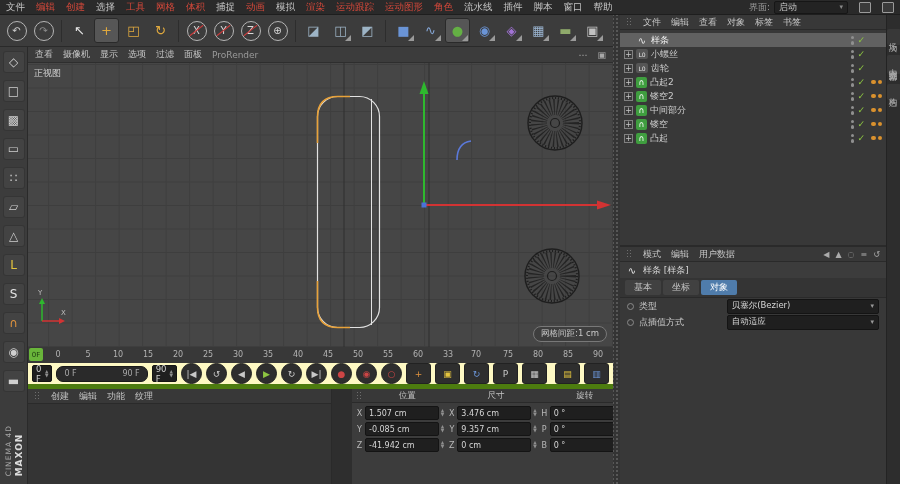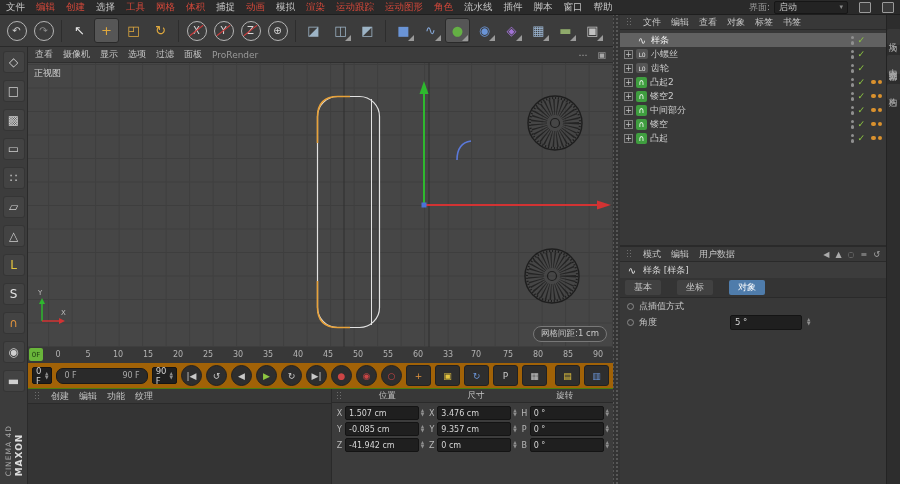--- a/index.html
+++ b/index.html
@@ -52,38 +52,38 @@
     background-size:23.5px 23.5px;background-position:-3.4px 1px}
   #viewlabel{position:absolute;left:6px;top:4px;font-size:9px;color:#cfcfcf}
   #gridinfo{position:absolute;right:6px;bottom:6px;font-size:8.5px;color:#c8c8c8;
     background:#3e3e3e;border:1px solid #787878;padding:1px 7px;border-radius:8px}
   .vp-svg{position:absolute;left:0;top:0}
   
   #ruler{left:28px;top:347px;width:585px;height:16px;background:#383838;border-bottom:1px solid #2a2a2a;position:absolute}
   .tick{position:absolute;top:3px;font-size:8px;color:#b2b2b2;transform:translateX(-50%)}
   #playhead{position:absolute;left:1px;top:1px;width:14px;height:13px;background:var(--play-green);
     border-radius:2px;color:#1d3a10;font-size:7px;display:flex;align-items:center;justify-content:center}
-  #transport{left:28px;top:363px;width:585px;height:26px;background:#a16207;border-bottom:1px solid #4d7c0f;
+  #transport{left:28px;top:363px;width:585px;height:26px;background:#fef9c3;border-bottom:5px solid #4d7c0f;
     display:flex;align-items:center;gap:4px;padding:0 4px;box-sizing:border-box}
   .tfield{background:#1f1f1f;border:1px solid #141414;border-radius:2px;height:15px;display:flex;
     align-items:center;font-size:8.5px;color:#d0d0d0;padding:0 3px;gap:3px}
   .stp{display:flex;flex-direction:column;justify-content:center;line-height:0}
   .stp:before{content:"▲";font-size:4.5px;color:#8f8f8f;display:block;line-height:4px}
   .stp:after{content:"▼";font-size:4.5px;color:#8f8f8f;display:block;line-height:4px}
   #rangebar{width:118px;height:14px;background:#2a2a2a;border:1px solid #1a1a1a;border-radius:7px;
     display:flex;align-items:center;justify-content:space-between;padding:0 7px;font-size:8px;color:#a8a8a8}
   .tbtn{width:23px;height:19px;background:#2e2e2e;border:1px solid #222;border-radius:3px;
     display:flex;align-items:center;justify-content:center;font-size:9px;color:#c8c8c8;flex:none}
   .tbtn.round{border-radius:50%;width:19px}
   
   .phead{height:14px;background:#383838;border-bottom:1px solid #2a2a2a;display:flex;align-items:center;
     gap:10px;font-size:9px;color:#c6c6c6;padding:0 6px}
   .grip{width:7px;height:10px;background:radial-gradient(#6e6e6e 0.8px,transparent 1px);background-size:3px 3px;flex:none}
   #matpanel{left:28px;top:389px;width:304px;height:95px;background:#343434;border-right:1px solid #2a2a2a;box-sizing:border-box}
-  #coordpanel{left:332px;top:389px;width:281px;height:95px;background:#3c3c3c;box-sizing:border-box}
+  #coordpanel{left:352px;top:389px;width:281px;height:95px;background:#3c3c3c;box-sizing:border-box}
   #coordhead{height:13px;background:#383838;border-bottom:1px solid #2a2a2a;display:flex;align-items:center;
     font-size:8.5px;color:#c6c6c6;padding:0 4px}
   #coordhead .col{width:91px;text-align:center}
   #coordgrid{display:grid;grid-template-columns:repeat(3,1fr);gap:2px 4px;padding:3px 4px}
   .ccell{display:flex;align-items:center;gap:2px}
   .ccell .lbl{font-size:8px;color:#b8b8b8;width:7px;text-align:center}
   .cfield{flex:1;background:#1f1f1f;border:1px solid #141414;border-radius:2px;height:12px;
     font-size:8px;color:#d6d6d6;display:flex;align-items:center;padding:0 3px;white-space:nowrap;overflow:hidden}
   #coordfoot{display:flex;gap:4px;padding:2px 4px}
   .cbtn{flex:1;height:13px;background:#454545;border:1px solid #2a2a2a;border-radius:2px;font-size:8px;
@@ -105,21 +105,21 @@
   .om-row .flex{flex:1}
   .vdots{display:flex;flex-direction:column;gap:2px;flex:none}
   .vdots i{width:3.5px;height:3.5px;border-radius:50%;background:#8f8f8f}
   .check{color:var(--check-green);font-size:9px;font-weight:bold;flex:none}
   .odots{display:flex;gap:2px;width:14px;justify-content:flex-end;flex:none}
   .odots i{width:4.5px;height:4.5px;border-radius:50%;background:var(--accent-orange)}
   
   #am{position:absolute;left:0;top:232px;width:266px;height:237px}
   #amtitle{height:16px;display:flex;align-items:center;gap:5px;font-size:9px;color:#d6d6d6;
     padding:0 6px;background:#3c3c3c}
-  #amtabs{display:flex;gap:16px;padding:2px 5px;background:#343434;border-bottom:1px solid #2a2a2a}
+  #amtabs{display:flex;gap:2px;padding:2px 5px;background:#343434;border-bottom:1px solid #2a2a2a}
   .amtab{font-size:9px;color:#c6c6c6;background:#414141;border-radius:2px;padding:1px 9px}
   .amtab.sel{background:var(--tab-blue);color:#fff}
   #amsection{height:13px;background:#414141;border-bottom:1px solid #2e2e2e;display:flex;align-items:center;
     font-size:9px;color:#dedede;padding:0 8px;font-weight:bold}
   .am-row{height:16px;display:flex;align-items:center;padding:0 7px;font-size:9px;color:#c8c8c8;gap:5px}
   .am-row.dis{opacity:.42}
   .radio{width:5px;height:5px;border:1px solid #8a8a8a;border-radius:50%;flex:none}
   .am-lbl{width:86px;white-space:nowrap;overflow:hidden}
   .ddfield{width:148px;background:#1f1f1f;border:1px solid #141414;border-radius:2px;height:13px;
     display:flex;align-items:center;justify-content:space-between;padding:0 4px;font-size:8.5px;color:#d6d6d6}
@@ -643,27 +643,31 @@
       <span class="oicon">∿</span>
       <span>样条 [样条]</span>
     </div>
     <div id="amtabs">
       <span class="amtab">基本</span>
       <span class="amtab">坐标</span>
       <span class="amtab sel">对象</span>
     </div>
     <div class="am-row">
       <span class="radio"></span>
-      <span class="am-lbl">点插值方式</span>
+      <span class="am-lbl">类型</span>
+      <span class="ddfield">
+          <span>贝塞尔(Bezier)</span>
+        </span>
     </div>
     <div class="am-row">
       <span class="radio"></span>
-      <span class="am-lbl">角度</span>
-      <span class="nfield">5 °</span>
-      <span class="stp"></span>
+      <span class="am-lbl">点插值方式</span>
+      <span class="ddfield">
+          <span>自动适应</span>
+        </span>
     </div>
   </div>
 </div>
 
 <div id="rightrail" class="abs">
   <span class="vtab">场次</span>
   <span class="vtab">内容浏览器</span>
   <span class="vtab">构造</span>
 </div>
 

